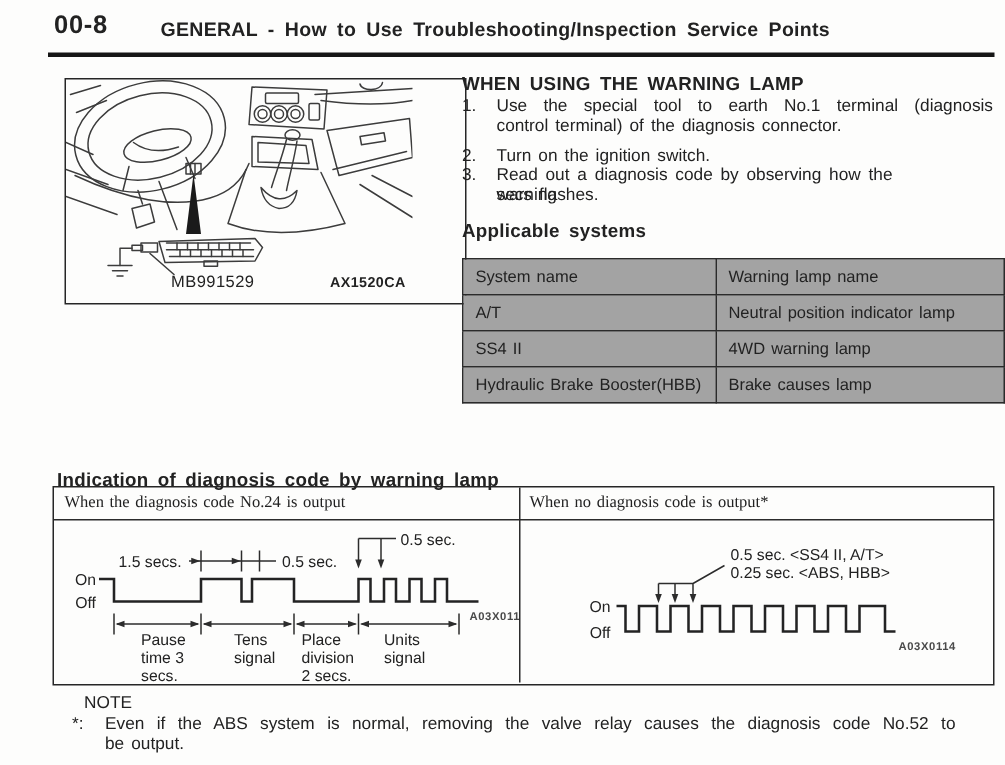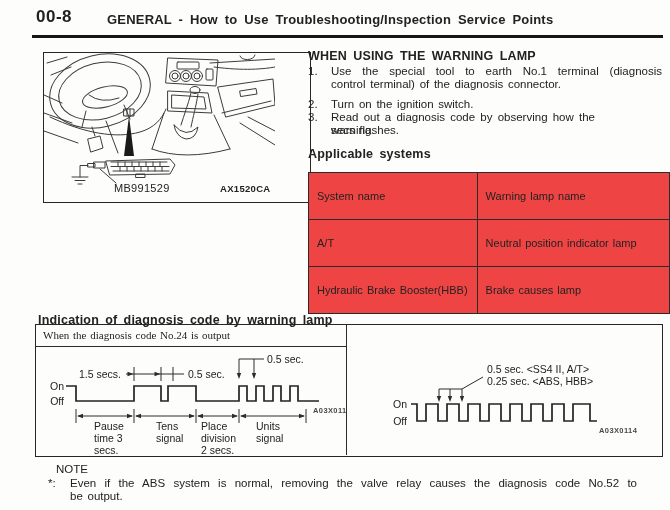--- a/index.html
+++ b/index.html
@@ -21,25 +21,25 @@
   .fig-label-code { left:176px; top:130px; font-size:9.5px; font-weight:bold; letter-spacing:0.3px; }
 
   .sec-head { font-size:12.5px; font-weight:bold; word-spacing:2.5px; letter-spacing:0.2px; }
   .body-txt { font-size:11.5px; line-height:13px; word-spacing:1.5px; }
   .jline { text-align:justify; text-align-last:justify; }
 
   table.sys { border-collapse:collapse; }
   table.sys td {
     border:1.4px solid #2b2b2b;
     font-size:11px;
-    padding:17px 8px;
+    padding:5px 8px;
     height:24px;
     vertical-align:middle;
     word-spacing:1px;
-    background:#ef4444;
+    background:#a3a3a3;
   }
   .col-sys { width:174px; }
   .col-lamp { width:201px; }
 
   .diag-box { left:35px; top:324px; width:628px; height:133px; border:1.5px solid #262626; }
   .diag-header { position:absolute; top:0; height:22px; border-bottom:1.4px solid #2b2b2b;
                  font-size:11px; line-height:21px; padding-left:7px; word-spacing:1px;font-family:Liberation Serif, serif; }
   .diag-header.left { left:0; width:310px; }
   .diag-header.right { left:310px; width:316px; }
   .diag-vdiv { position:absolute; left:310px; top:0; width:1.4px; height:130px; background:#2b2b2b; }
@@ -146,30 +146,35 @@
   <tbody>
     <tr>
       <td class="col-sys">System name</td>
       <td class="col-lamp">Warning lamp name</td>
     </tr>
     <tr>
       <td>A/T</td>
       <td>Neutral position indicator lamp</td>
     </tr>
     <tr>
+      <td>SS4 II</td>
+      <td>4WD warning lamp</td>
+    </tr>
+    <tr>
       <td>Hydraulic Brake Booster(HBB)</td>
       <td>Brake causes lamp</td>
     </tr>
   </tbody>
 </table>
 
 <div class="abs sec-head" style="left:38px; top:301px;margin-top:12px;">Indication of diagnosis code by warning lamp</div>
 
 <div class="abs diag-box">
   <div class="diag-header left">When the diagnosis code No.24 is output</div>
+  <div class="diag-header right">When no diagnosis code is output*</div>
   <div class="diag-vdiv"></div>
 
   <svg class="wave-svg" style="left:0;" width="310" height="109" viewBox="0 0 310 109">
 
     <text class="wave-label" x="43" y="31">1.5 secs.</text>
     <path class="dim" d="M 90,27 H 148 M 98,20 V 34 M 125,20 V 34 M 137,20 V 34"></path>
     <polygon class="dimf" points="97.5,27 91.5,24.8 91.5,29.2"></polygon>
     <polygon class="dimf" points="124.5,27 118.5,24.8 118.5,29.2"></polygon>
     <text class="wave-label" x="152" y="31">0.5 sec.</text>
 

